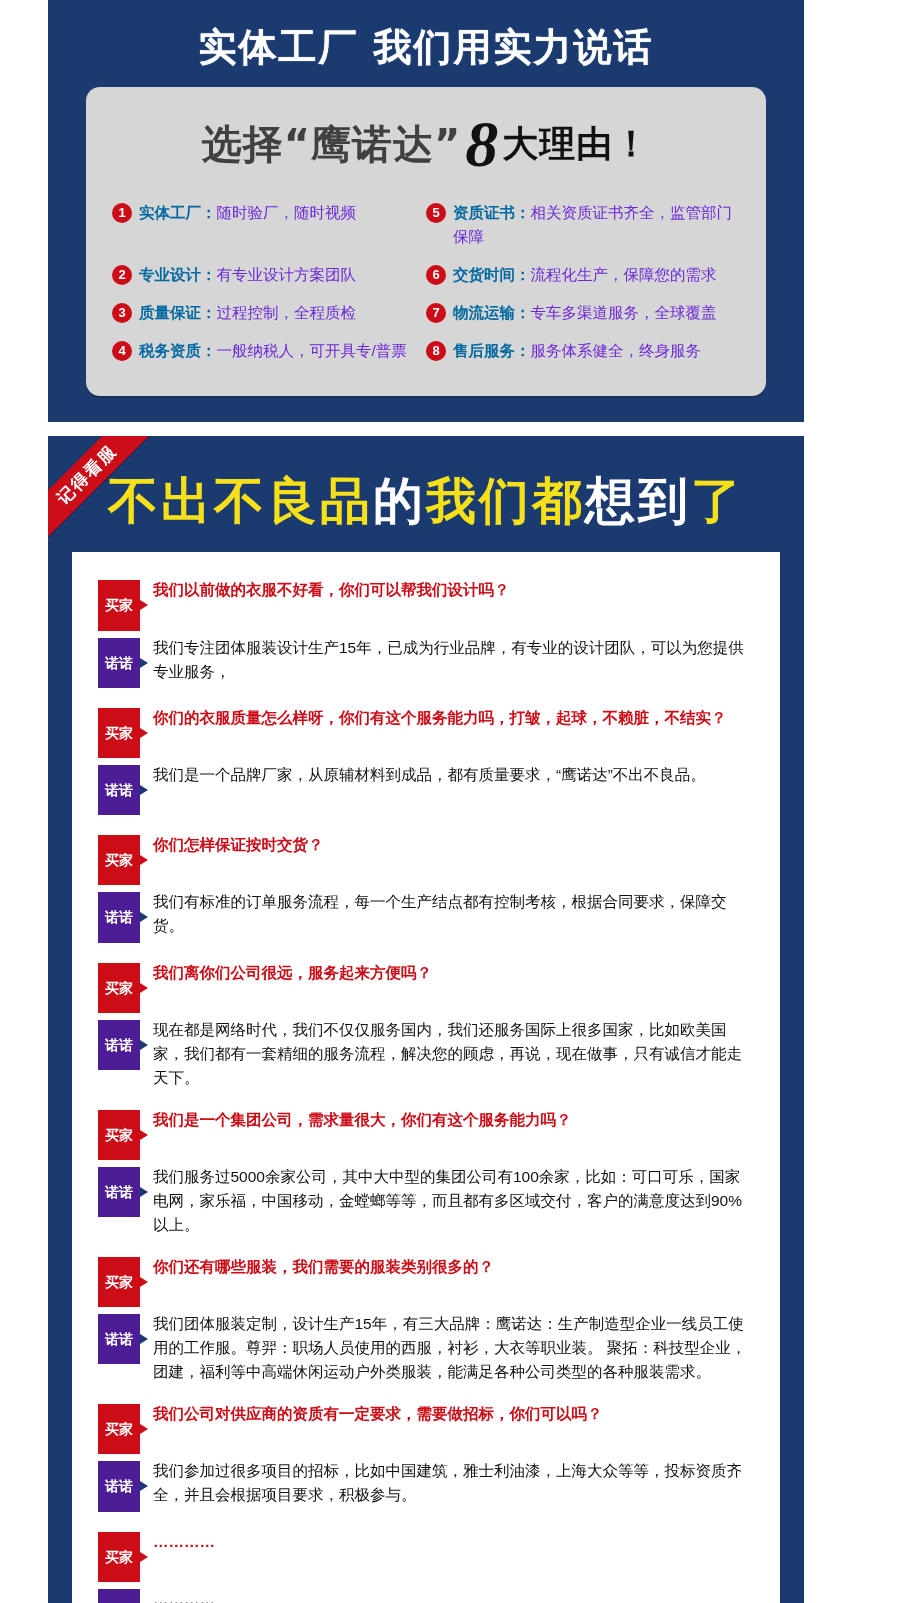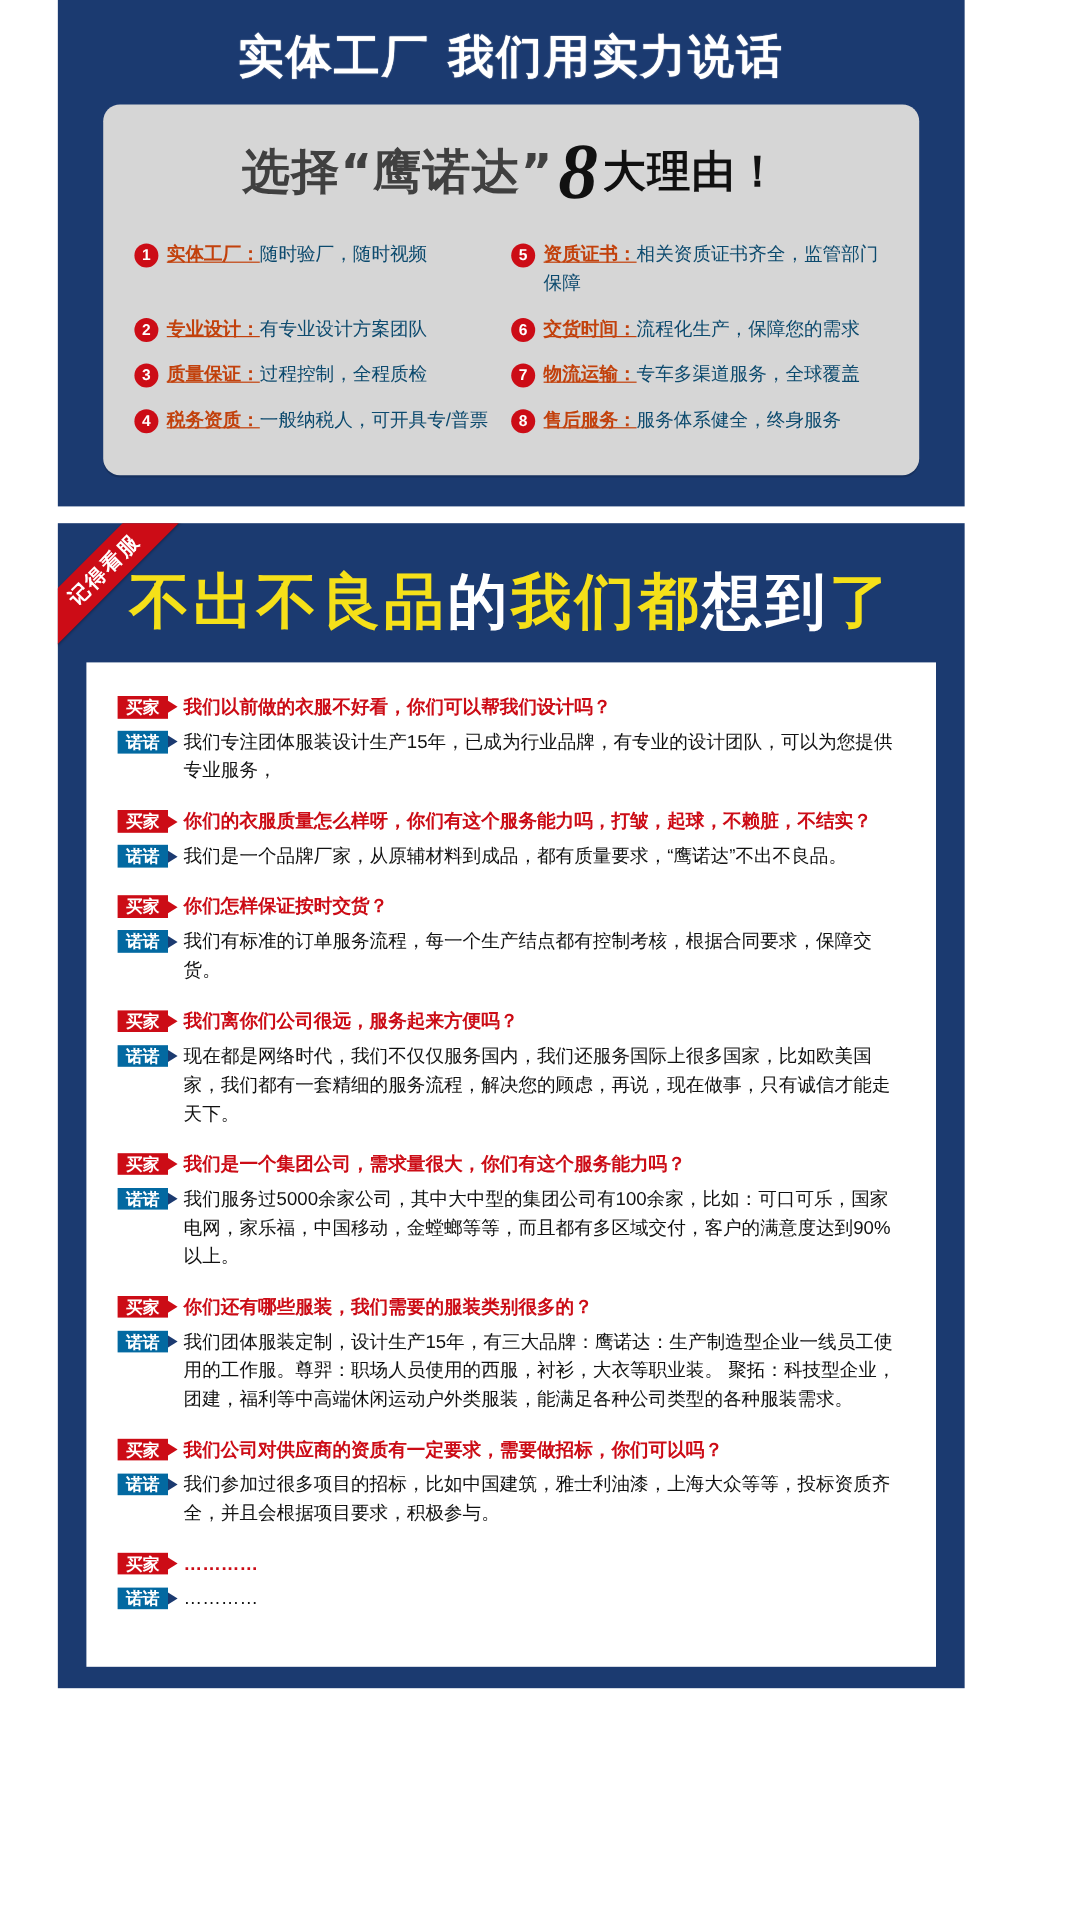--- a/index.html
+++ b/index.html
@@ -94,27 +94,26 @@
     background: #cc0c16;
     color: #ffffff;
     font-size: 13px;
     line-height: 20px;
     text-align: center;
     margin-right: 7px;
     margin-top: 2px;
     font-weight: bold;
   }
   .reason-key {
-    color: #c2410c;
+    color: #0369a1;
     font-weight: bold;
     white-space: nowrap;
-    text-decoration: underline;
   }
   .reason-val {
-    color: #0c4a6e;
+    color: #6d28d9;
     text-align: right;
   }
 
   
   .white-gap { height: 14px; background: #ffffff; }
 
   
   .section-faq {
     background: #1b3a70;
     padding: 0 0 18px 0;
@@ -168,38 +167,38 @@
     display: flex;
     align-items: flex-start;
     margin-bottom: 5px;
   }
   .tag {
     flex: 0 0 auto;
     position: relative;
     font-size: 14px;
     font-weight: bold;
     color: #ffffff;
-    padding: 0 7px;
+    padding: 16px 7px;
     margin-right: 13px;
     margin-top: 2px;
     line-height: 1.3;
   }
   .tag::after {
     content: "";
     position: absolute;
     right: -8px;
     top: 50%;
     margin-top: -5px;
     border-left: 8px solid transparent;
     border-top: 5px solid transparent;
     border-bottom: 5px solid transparent;
   }
   .tag-buyer { background: #cc0c16; }
   .tag-buyer::after { border-left-color: #cc0c16; }
-  .tag-reply { background: #0369a1; }
+  .tag-reply { background: #4c1d95; }
   .tag-reply::after { border-left-color: #1b3a70; }
 
   .qa-text {
     flex: 1 1 auto;
     font-size: 15.5px;
     line-height: 1.55;
   }
   .q-text { color: #cc0c16; font-weight: bold; }
   .a-text { color: #111111; }
 

